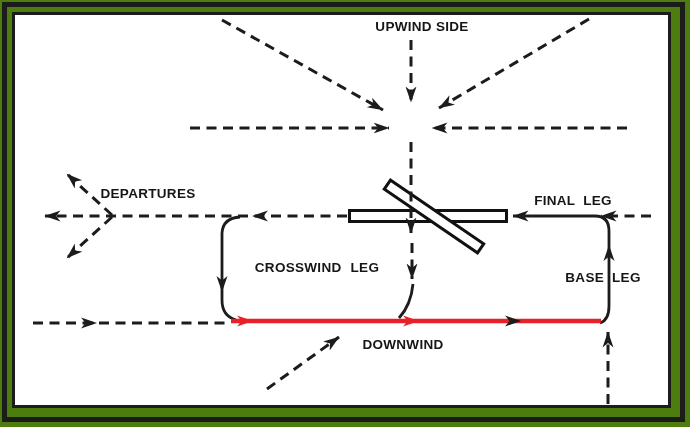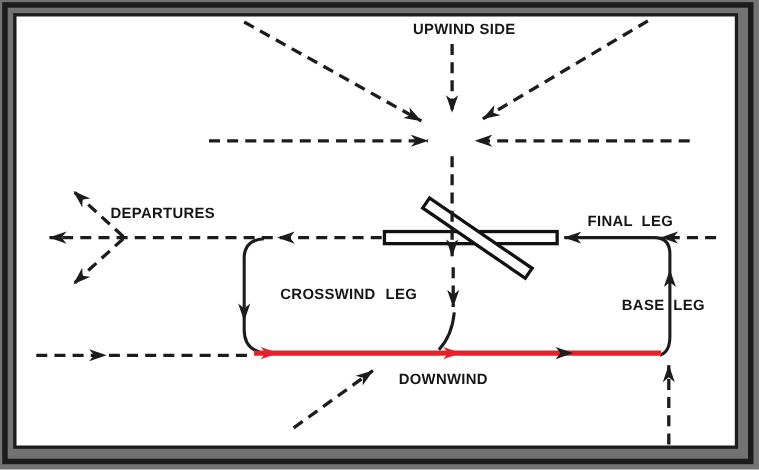--- a/index.html
+++ b/index.html
@@ -1,16 +1,16 @@
 <!DOCTYPE html>
 <html><head>
 <meta charset="utf-8">
 <style>
   html,body{margin:0;padding:0;background:#ffffff;}
-  .stage{position:relative;width:690px;height:427px;background:#737373;overflow:hidden;}
+  .stage{position:relative;width:690px;height:427px;background:#4d7c0f;overflow:hidden;}
   svg{display:block;}
   .lbl{
     font-family:"Liberation Sans",sans-serif;
     font-weight:700;
     font-size:13.5px;
     fill:#161616;
     letter-spacing:.3px;
   }
   .ws4{word-spacing:4px;}
   .ws5{word-spacing:5px;}

